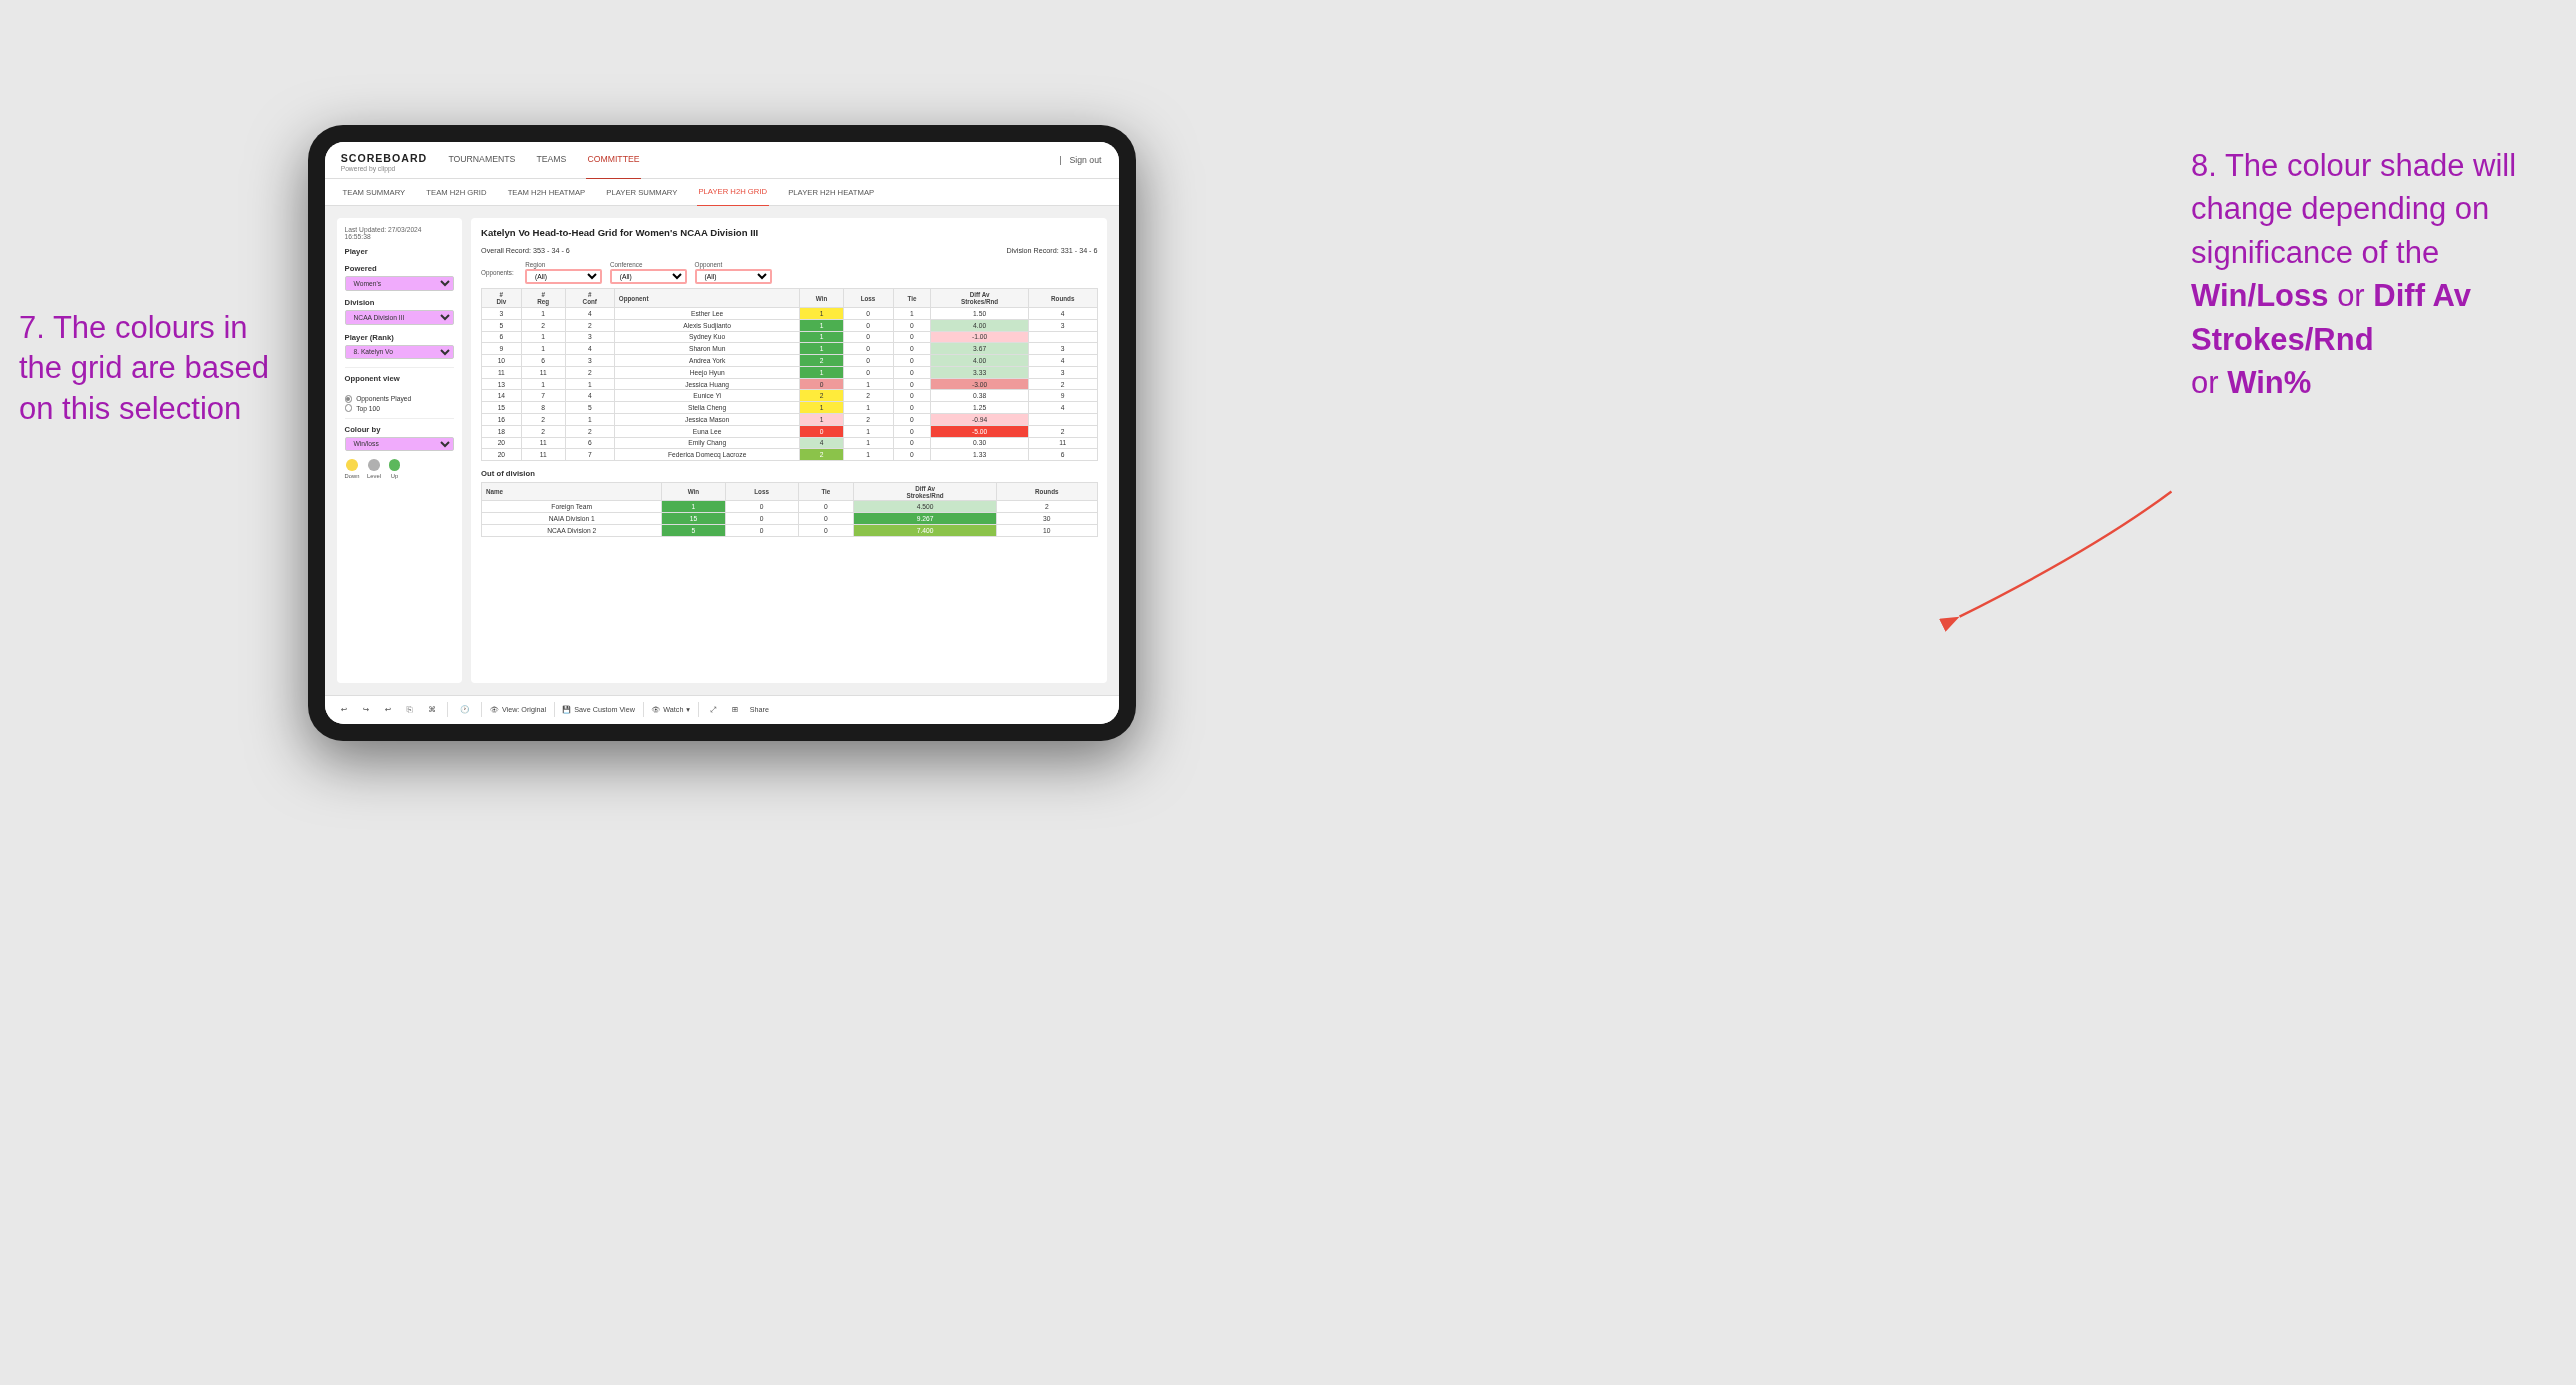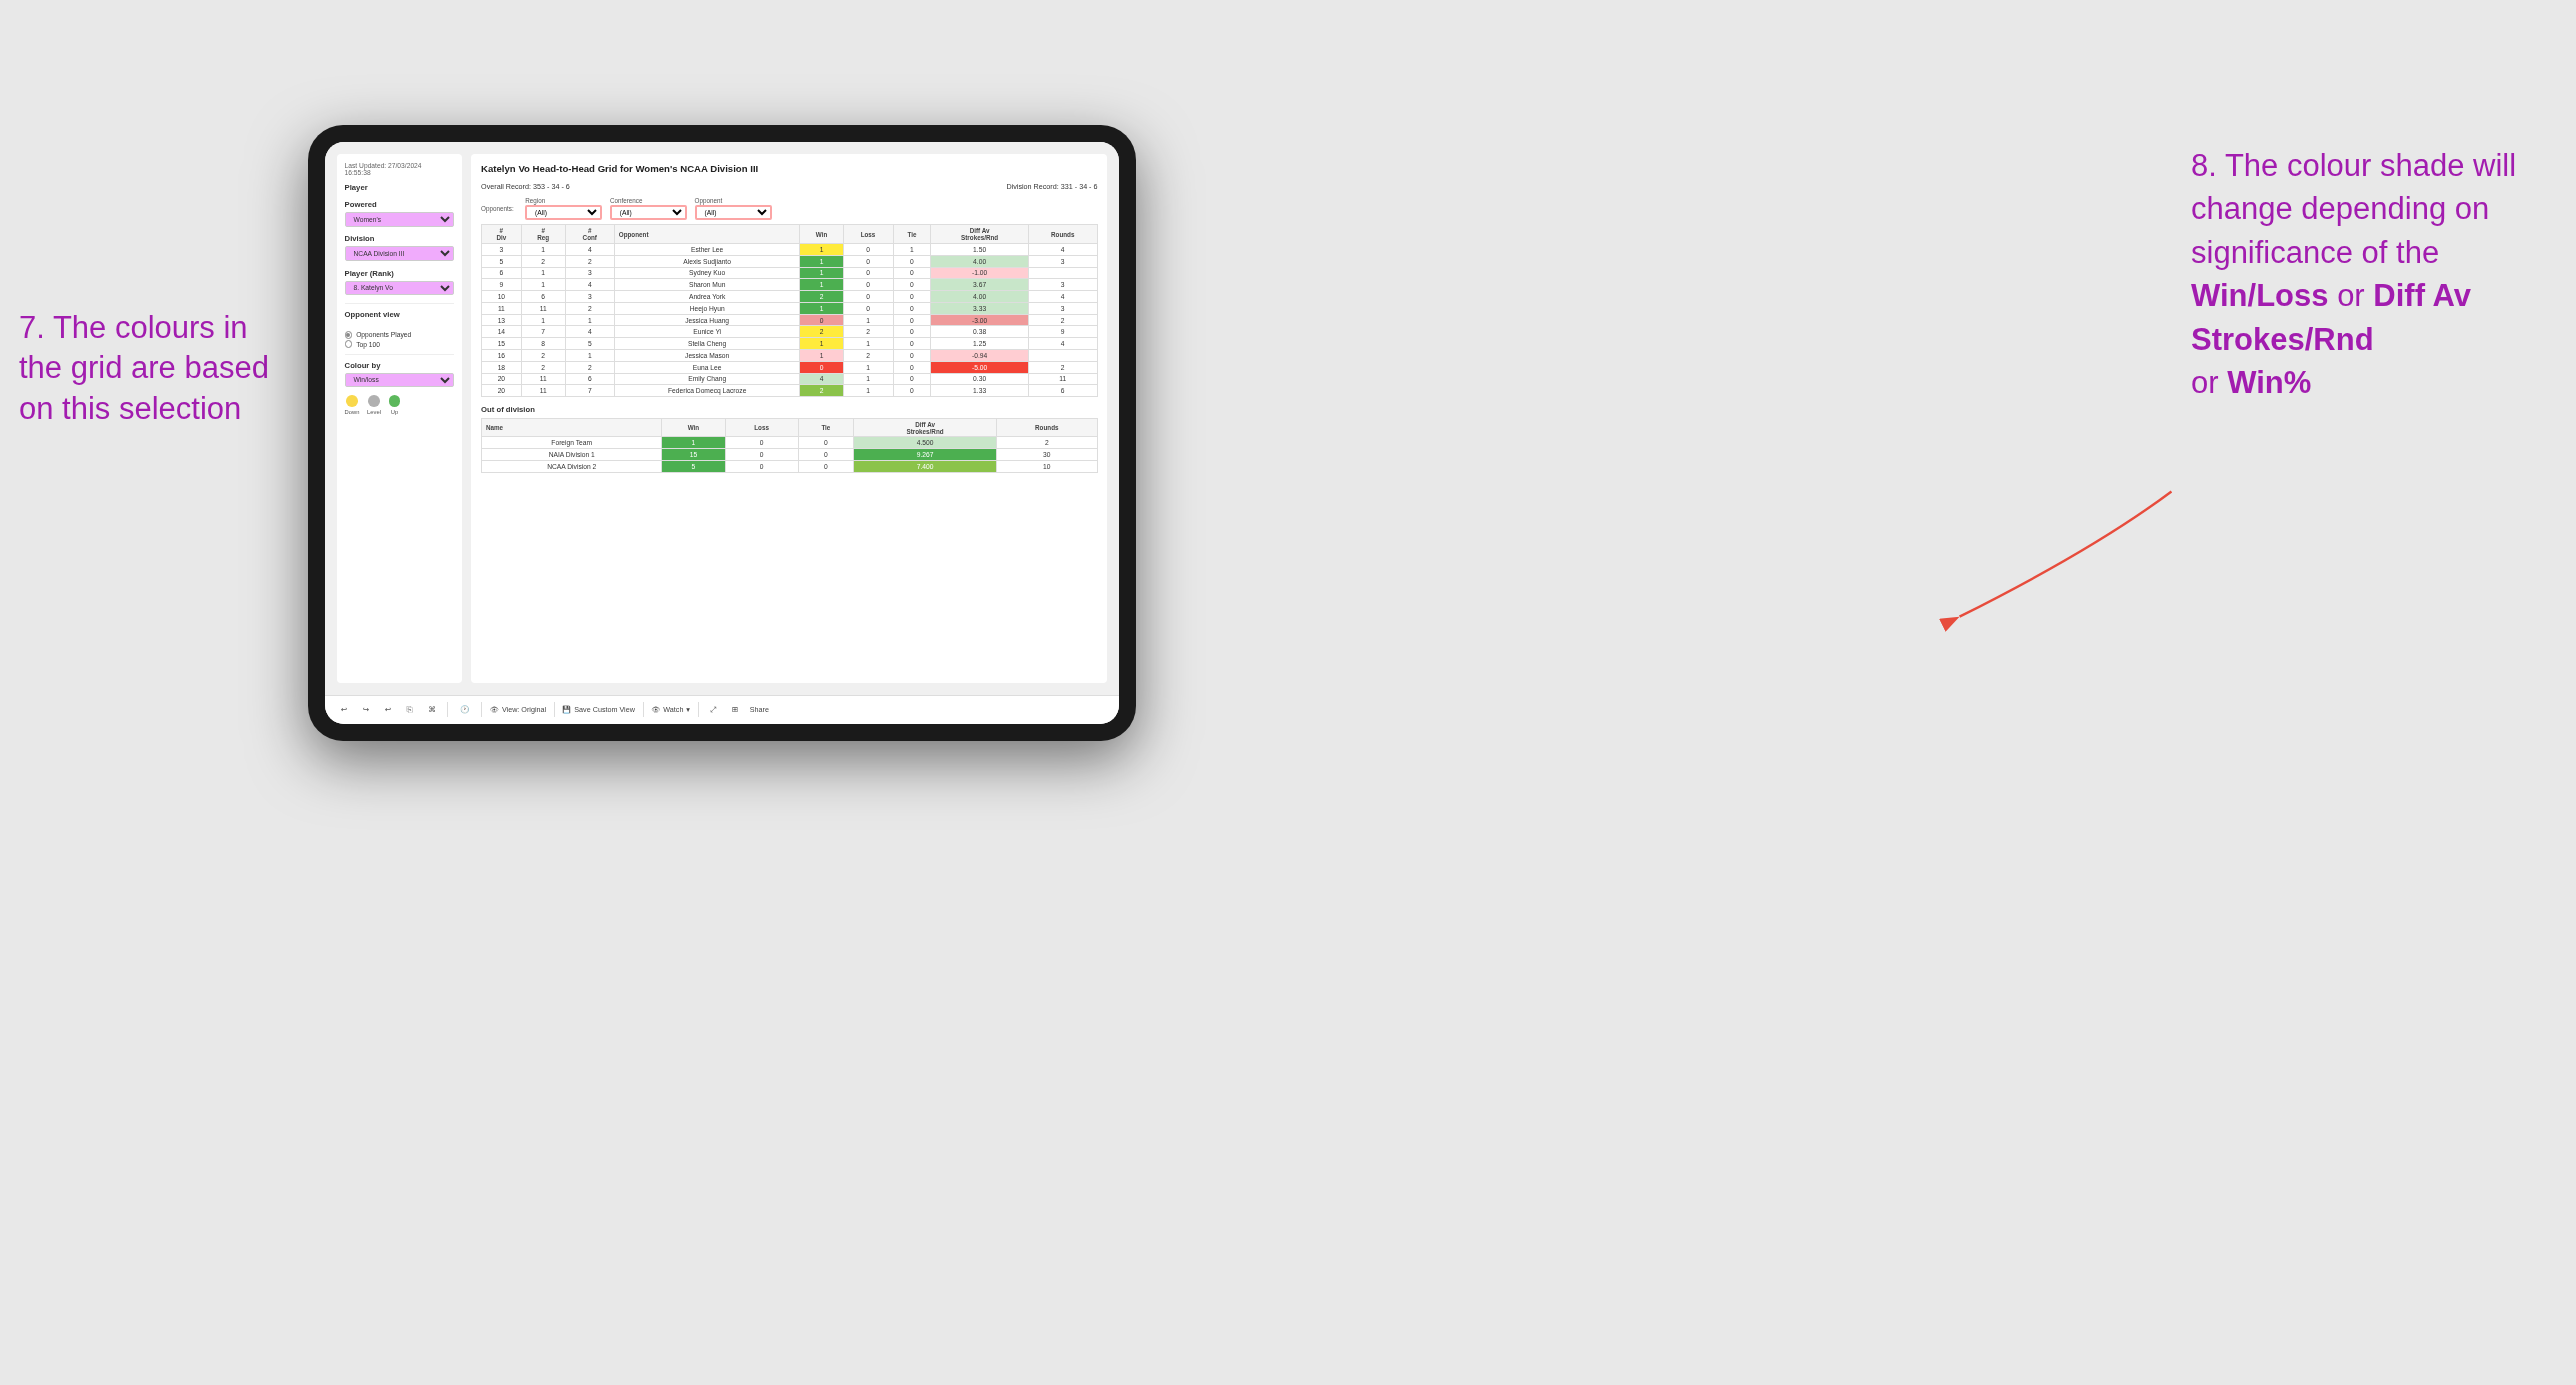--- a/index.html
+++ b/index.html
@@ -386,21 +386,44 @@
     <marker id="arrowhead-r" markerWidth="8" markerHeight="6" refX="0" refY="3" orient="auto">
       <polygon points="8 0, 0 3, 8 6" fill="#e74c3c"></polygon>
     </marker>
   </defs>
   <path d="M 260,20 Q 180,80 40,150" stroke="#e74c3c" stroke-width="2.5" fill="none" marker-end="url(#arrowhead-r)"></path>
 </svg>
 
 <div class="tablet-frame">
   <div class="tablet-screen">
 
-
+    <div class="navbar">
+      <div>
+        <span class="logo">SCOREBOARD</span>
+        <span class="logo-sub">Powered by clippd</span>
+      </div>
+      <div class="nav-items">
+        <span class="nav-item">TOURNAMENTS</span>
+        <span class="nav-item">TEAMS</span>
+        <span class="nav-item active">COMMITTEE</span>
+      </div>
+      <div class="nav-right">
+        <span>|</span>
+        <span class="nav-item">Sign out</span>
+      </div>
+    </div>
+
+    <div class="subnav">
+      <span class="subnav-item">TEAM SUMMARY</span>
+      <span class="subnav-item">TEAM H2H GRID</span>
+      <span class="subnav-item">TEAM H2H HEATMAP</span>
+      <span class="subnav-item">PLAYER SUMMARY</span>
+      <span class="subnav-item active">PLAYER H2H GRID</span>
+      <span class="subnav-item">PLAYER H2H HEATMAP</span>
+    </div>
 
     <div class="main-content">
 
       <div class="sidebar">
         <div class="sidebar-timestamp">
           <span>Last Updated: 27/03/2024</span><br>
           <span>16:55:38</span>
         </div>
 
         <div class="sidebar-section">

